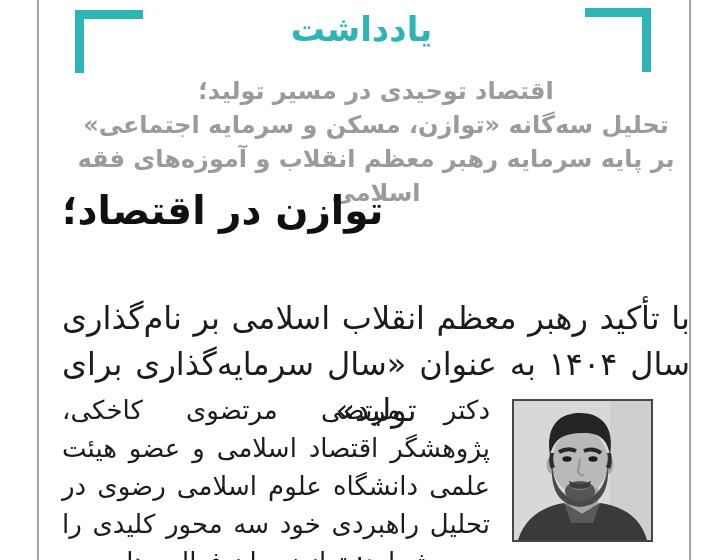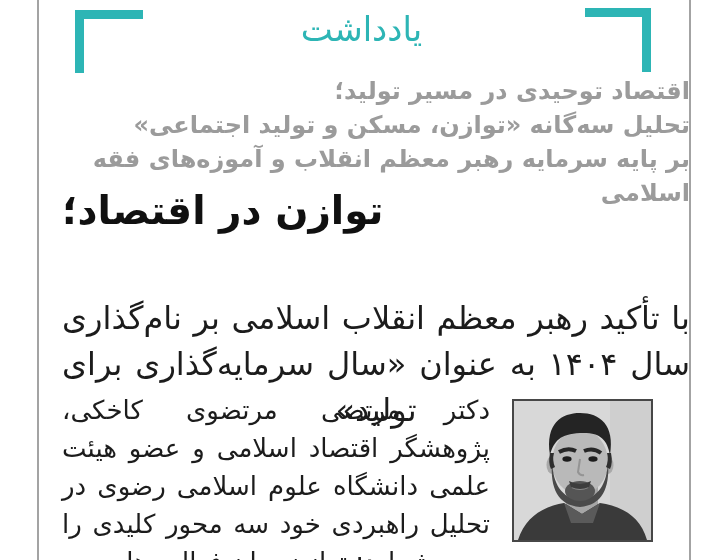--- a/index.html
+++ b/index.html
@@ -10,25 +10,25 @@
   .rule{position:absolute;top:0;width:2px;height:560px;background:#a3a3a3;}
   .rule-left{left:37px;}
   .rule-right{left:689px;}
   .bracket{position:absolute;background:var(--accent,#2db5b5);}
   .bk-l-h{left:75px;top:10px;width:68px;height:9px;}
   .bk-l-v{left:75px;top:10px;width:9px;height:63px;}
   .bk-r-h{left:585px;top:8px;width:66px;height:9px;}
   .bk-r-v{left:642px;top:8px;width:9px;height:64px;}
   .masthead-title{
     position:absolute;left:0;right:0;top:6px;text-align:center;
-    font-size:34px;font-weight:normal;color:var(--accent,#2db5b5);line-height:46px;
+    font-size:34px;font-weight:bold;color:var(--accent,#2db5b5);line-height:46px;
   }
   .col{position:absolute;left:62px;width:628px;}
   .kicker{
-    top:74px;color:#9b9b9b;font-weight:bold;
+    top:74px;text-align:center;color:#9b9b9b;font-weight:bold;
     font-size:24px;line-height:34px;
   }
   .headline{
     top:184px;text-align:left;color:#101010;font-weight:bold;
     font-size:39px;line-height:54px;
   }
   .lead{
     top:295px;color:#1c1c1c;font-size:32px;line-height:46px;
     text-align:justify;text-align-last:center;
   }
@@ -53,21 +53,21 @@
 
   <div class="bracket bk-l-h"></div>
   <div class="bracket bk-l-v"></div>
   <div class="bracket bk-r-h"></div>
   <div class="bracket bk-r-v"></div>
 
   <div class="masthead-title">یادداشت</div>
 
   <div class="col kicker">
     <div>اقتصاد توحیدی در مسیر تولید؛</div>
-    <div>تحلیل سه‌گانه «توازن، مسکن و تولید اجتماعی»</div>
+    <div>تحلیل سه‌گانه «توازن، مسکن و سرمایه اجتماعی»</div>
     <div>بر پایه سرمایه رهبر معظم انقلاب و آموزه‌های فقه اسلامی</div>
   </div>
 
   <div class="col headline">
     <div>توازن در اقتصاد؛</div>
   </div>
 
   <div class="col lead">با تأکید رهبر معظم انقلاب اسلامی بر نام‌گذاری سال ۱۴۰۴ به عنوان «سال سرمایه‌گذاری برای تولید»</div>
 
   <div class="col body-text">

